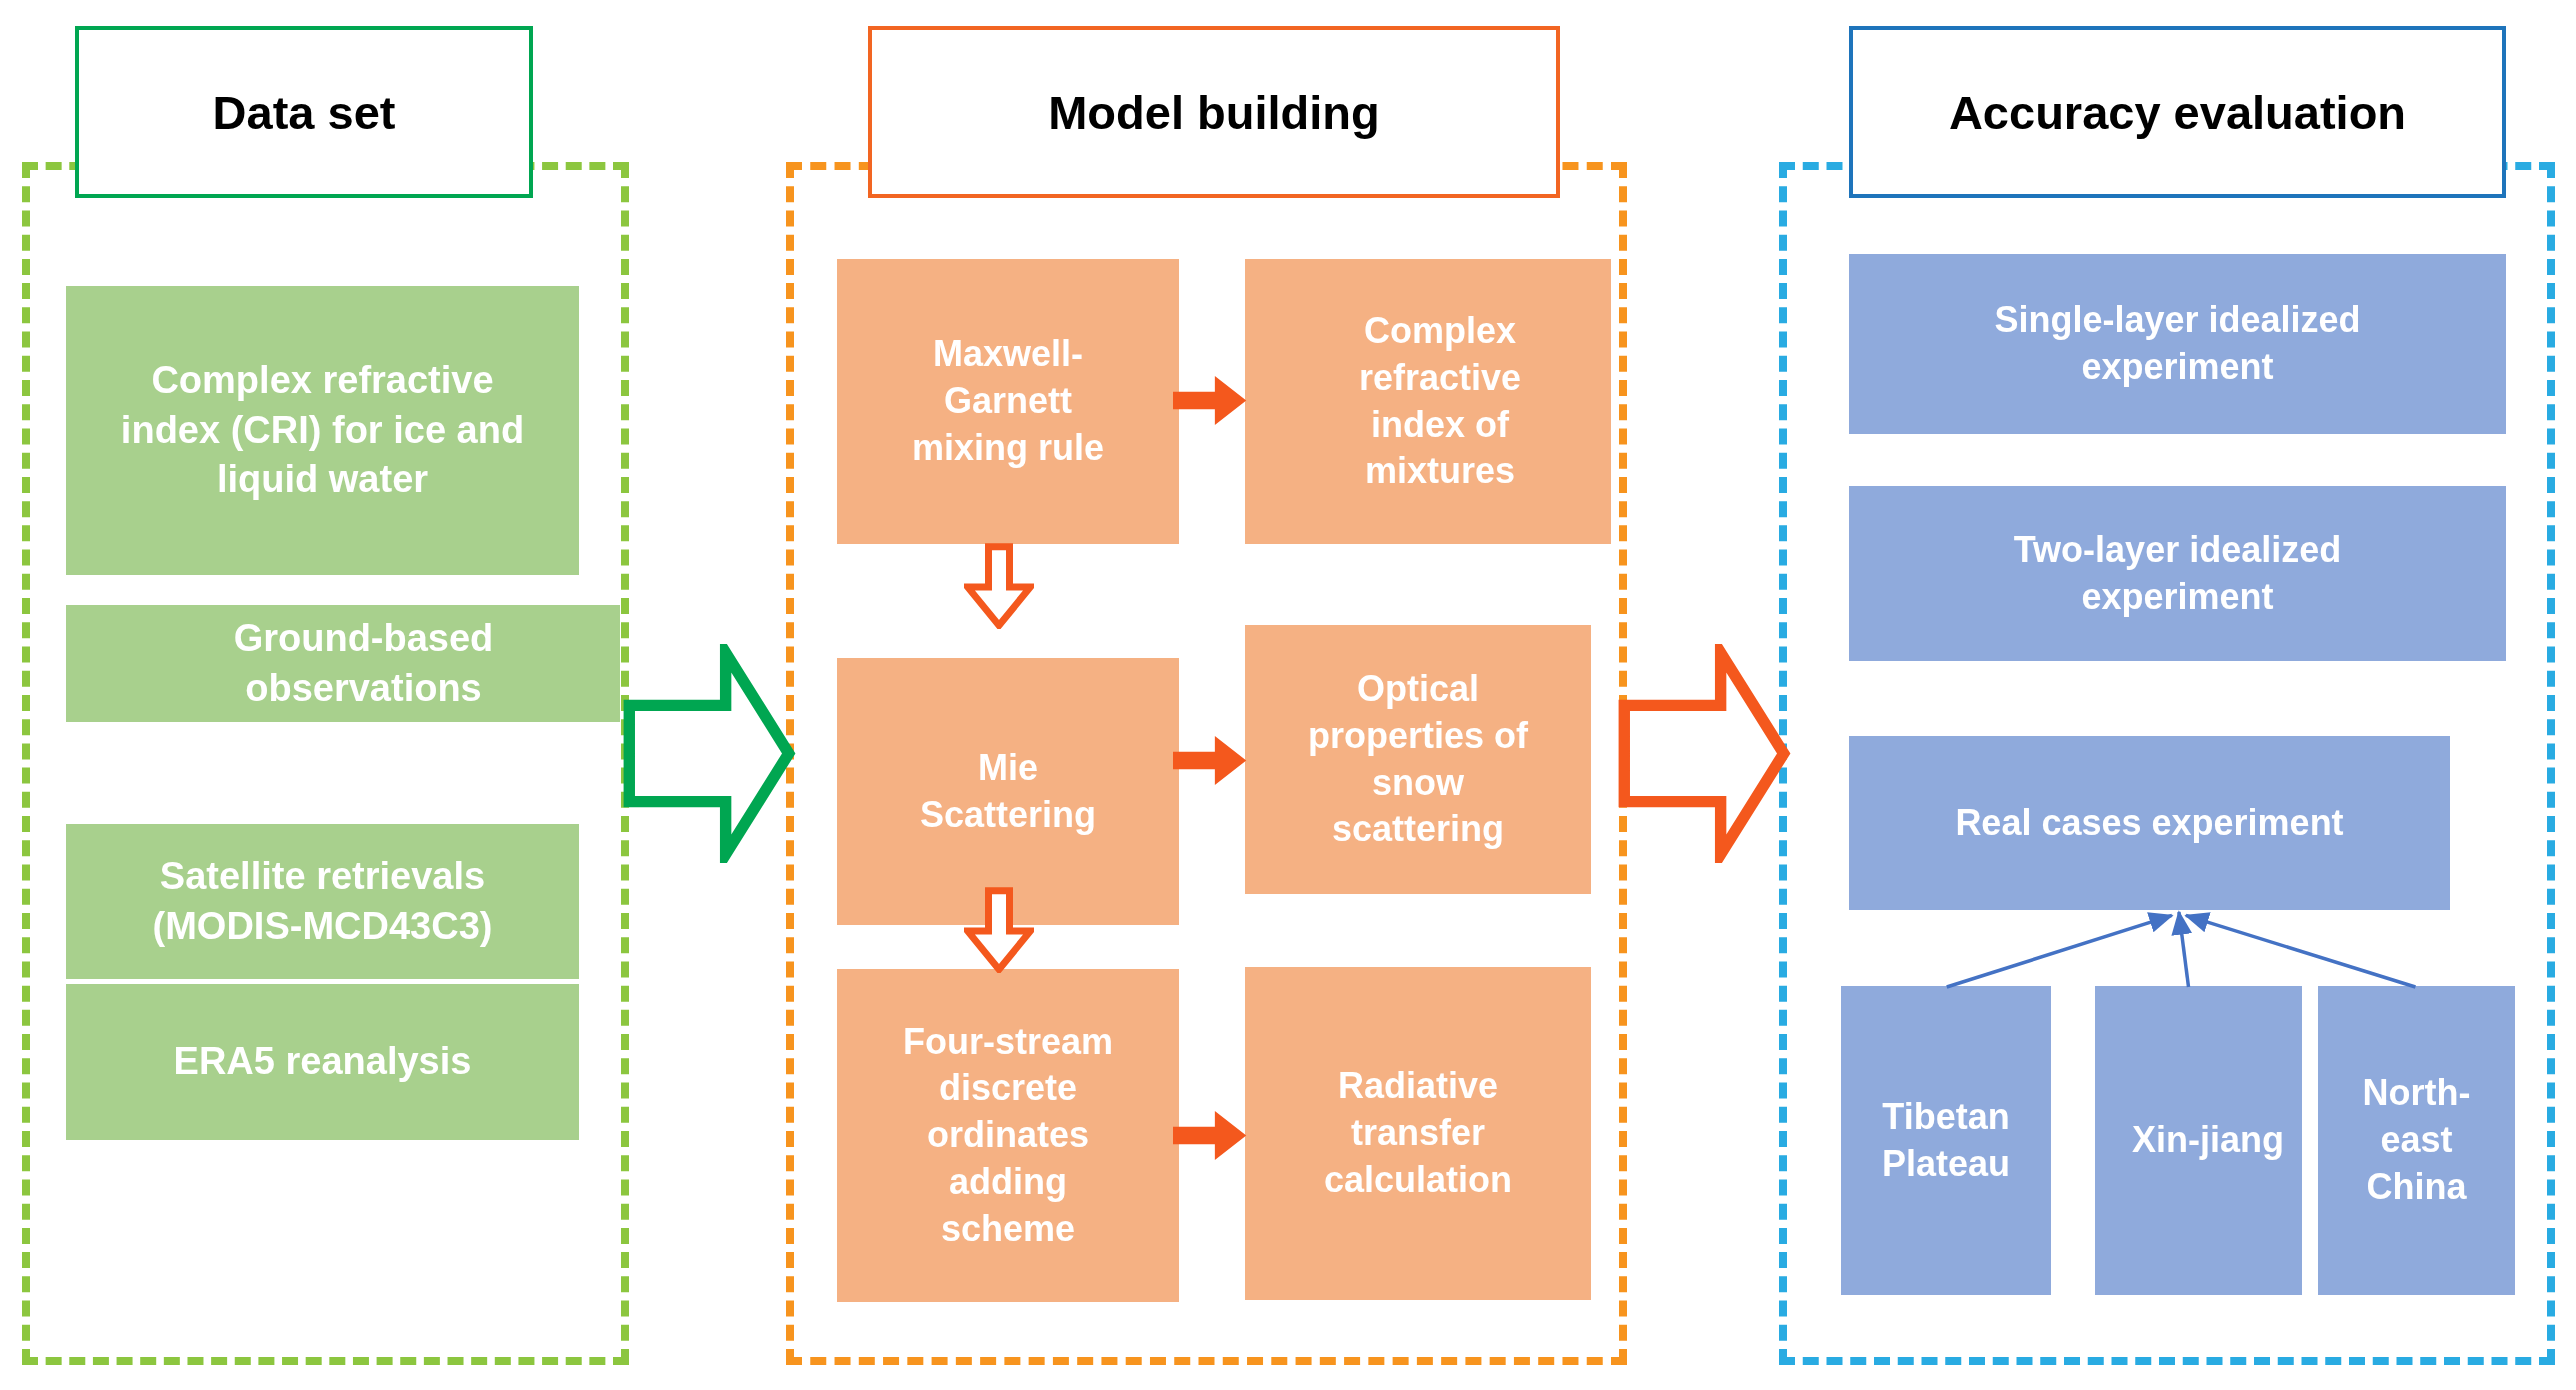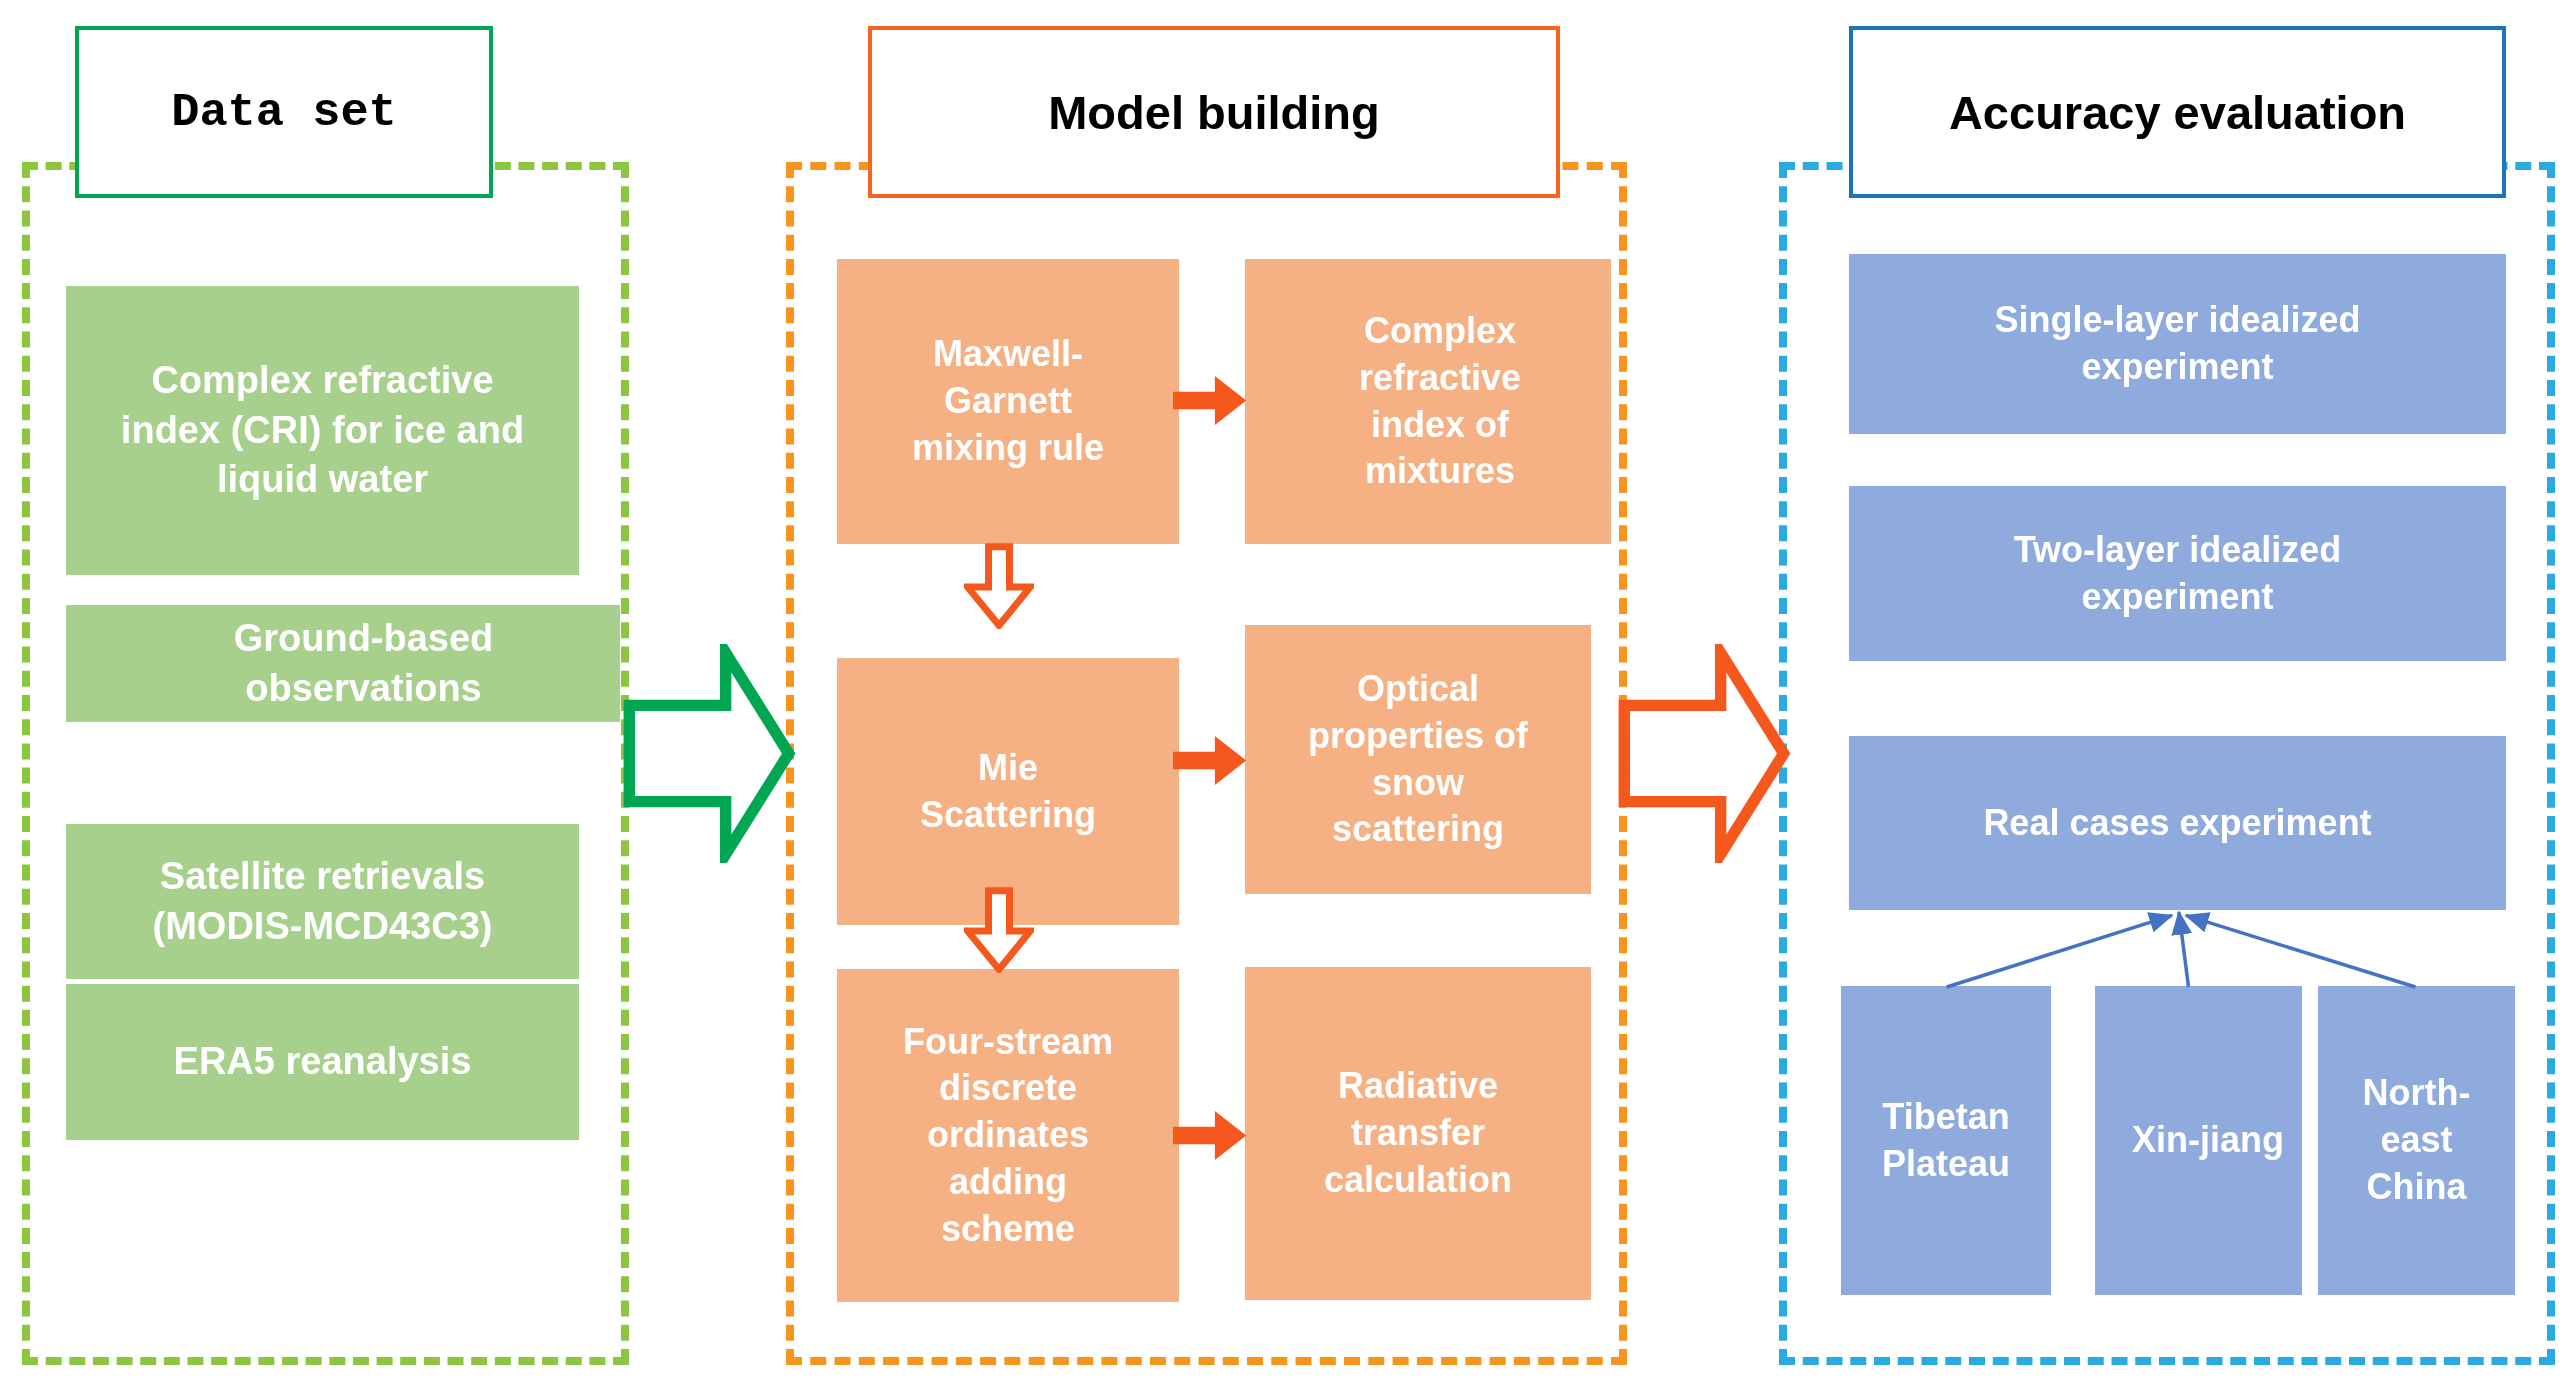--- a/index.html
+++ b/index.html
@@ -39,21 +39,21 @@
 </style>
 </head>
 <body>
 
 <div class="canvas">
 
   <div class="dashed-panel panel-green" style="left:22px;top:162px;width:607px;height:1203px;"></div>
   <div class="dashed-panel panel-orange" style="left:786px;top:162px;width:841px;height:1203px;"></div>
   <div class="dashed-panel panel-blue" style="left:1779px;top:162px;width:776px;height:1203px;"></div>
 
-  <div class="title-box title-green" style="left:75px;top:26px;width:418px;height:172px;font-family:Liberation Mono, monospace;">
+  <div class="title-box title-green" style="left:75px;top:26px;width:458px;height:172px;">
     <span class="txt">Data set</span>
   </div>
   <div class="title-box title-orange" style="left:868px;top:26px;width:692px;height:172px;">
     <span class="txt">Model building</span>
   </div>
   <div class="title-box title-blue" style="left:1849px;top:26px;width:657px;height:172px;">
     <span class="txt">Accuracy evaluation</span>
   </div>
 
   <div class="box box-green w-left" style="left:66px;top:272px;width:513px;height:289px;margin-top:14px;">
@@ -113,21 +113,21 @@
   <svg class="arrow-svg" style="left:1617px;top:644px;" width="174" height="219" viewBox="0 0 198 250">
     <polygon points="8,70 118,70 118,10 190,125 118,240 118,180 8,180" fill="#ffffff" stroke="#F4581D" stroke-width="13" stroke-linejoin="miter"></polygon>
   </svg>
 
   <div class="box box-blue w-right" style="left:1849px;top:254px;width:657px;height:180px;">
     <span class="txt">Single-layer idealized experiment</span>
   </div>
   <div class="box box-blue w-right" style="left:1849px;top:486px;width:657px;height:175px;">
     <span class="txt">Two-layer idealized experiment</span>
   </div>
-  <div class="box box-blue w-right" style="left:1849px;top:736px;width:657px;height:174px;">
+  <div class="box box-blue w-right" style="left:1849px;top:736px;width:601px;height:174px;">
     <span class="txt">Real cases experiment</span>
   </div>
 
   <svg class="arrow-svg" style="left:1753px;top:898px;" width="789" height="96" viewBox="0 0 900 110">
     <defs>
       <marker id="ah" markerWidth="10" markerHeight="8" refX="6.5" refY="3" orient="auto" markerUnits="strokeWidth">
         <path d="M0,0 L7,3 L0,6 z" fill="#4472C4"></path>
       </marker>
     </defs>
     <line x1="220" y1="102" x2="478" y2="20" stroke="#4472C4" stroke-width="4" marker-end="url(#ah)"></line>

